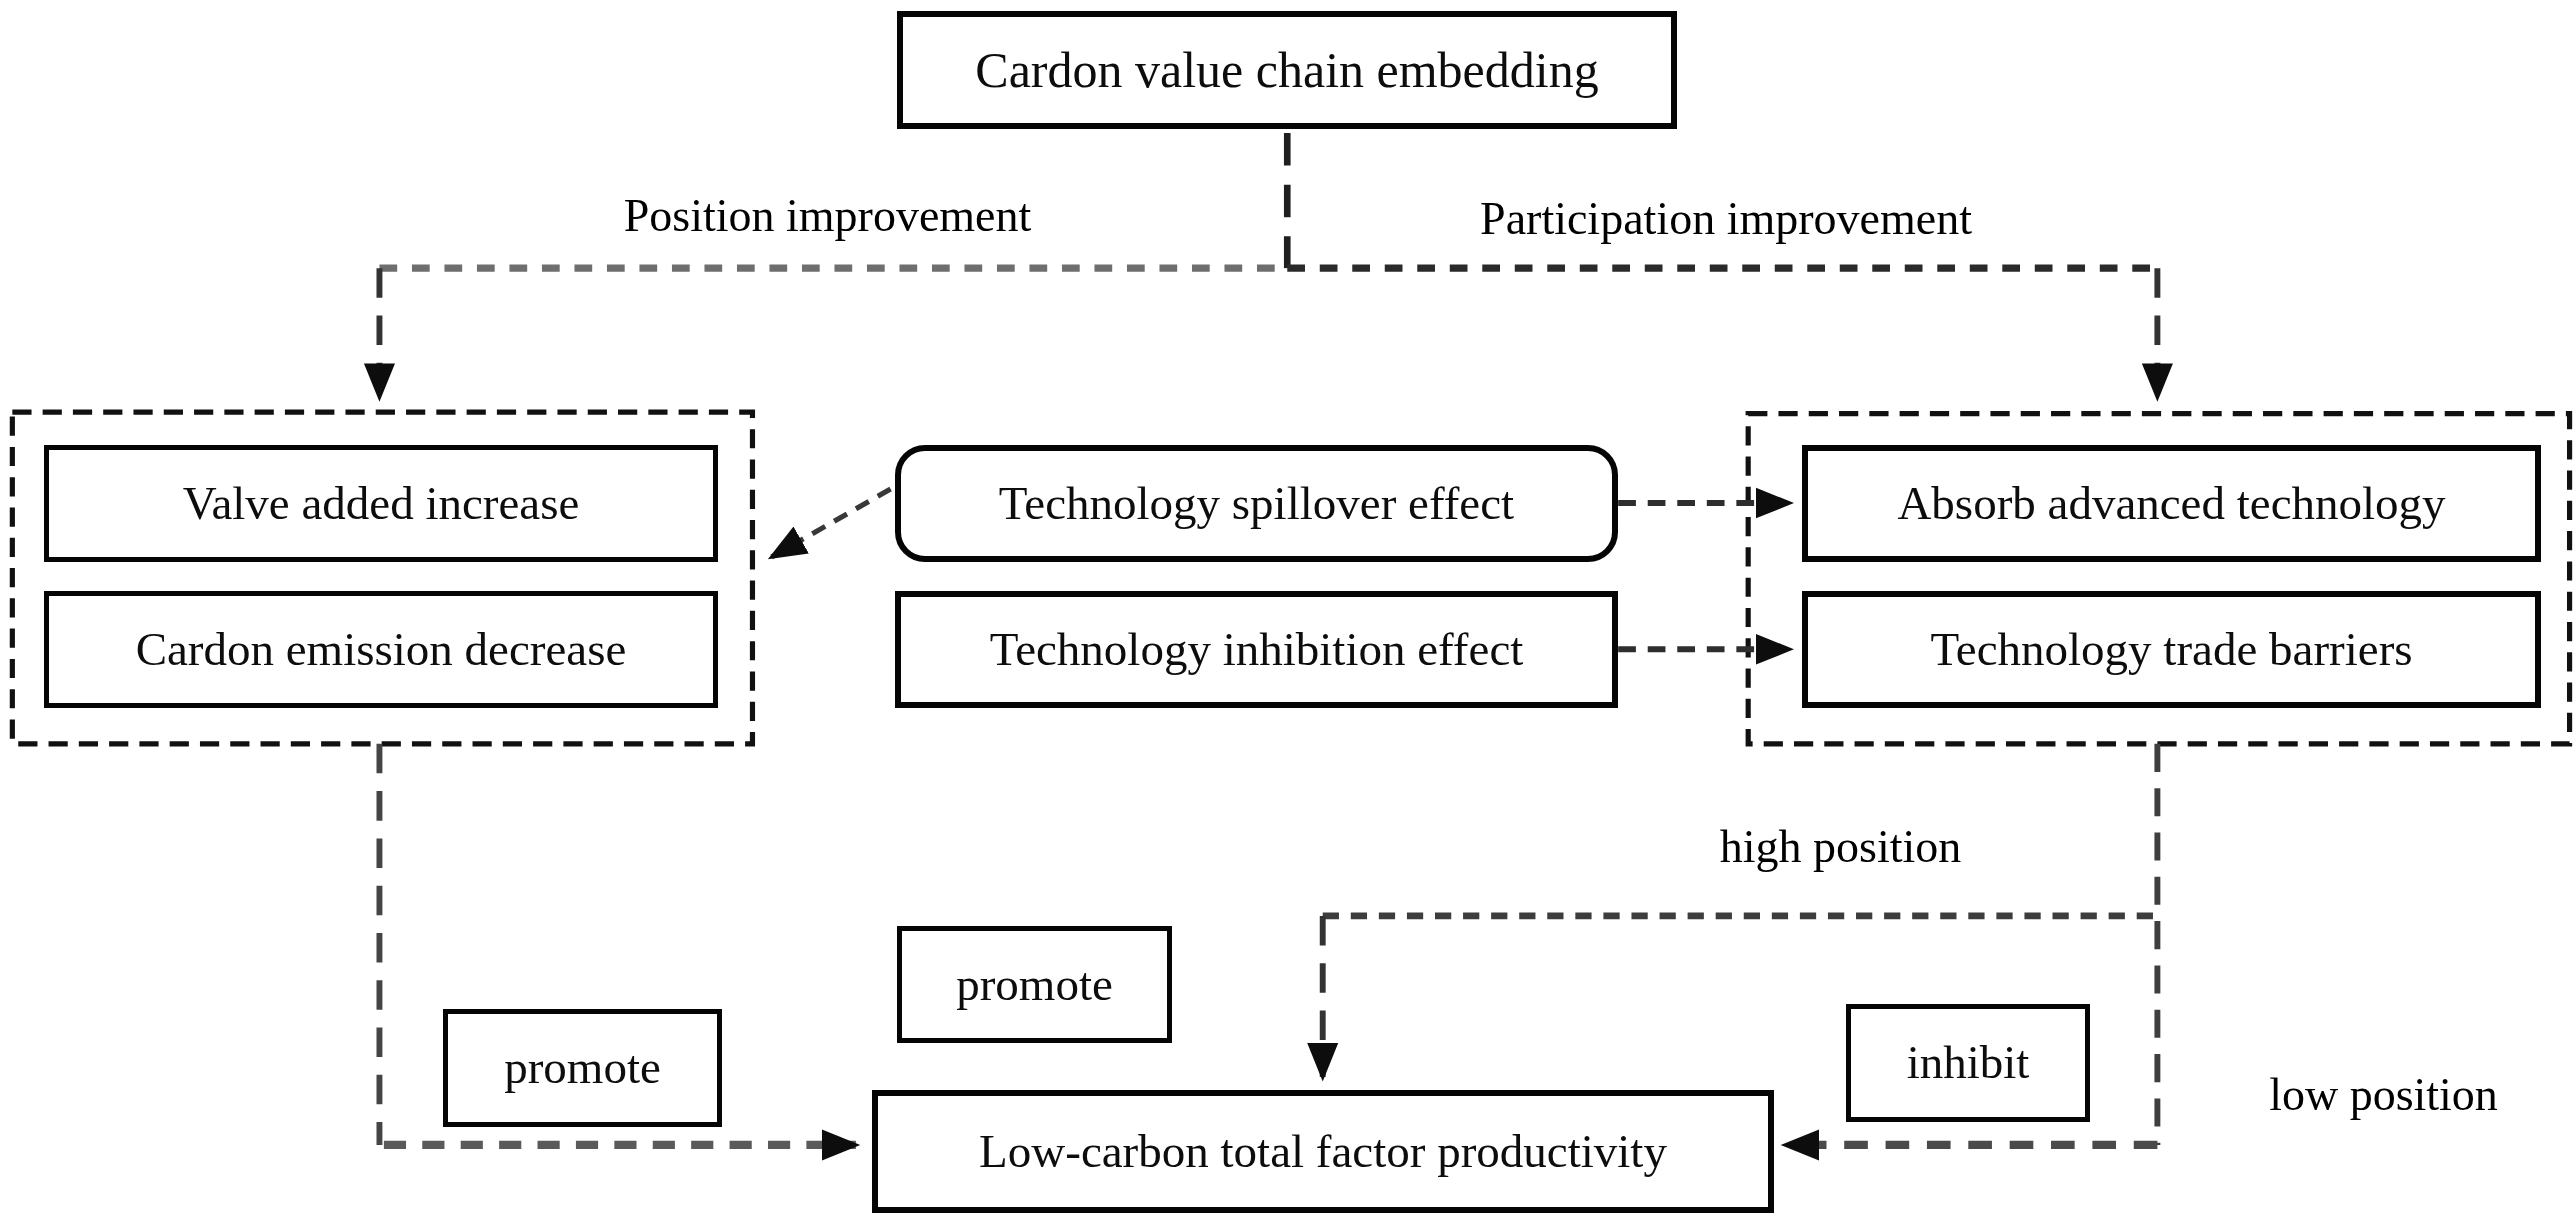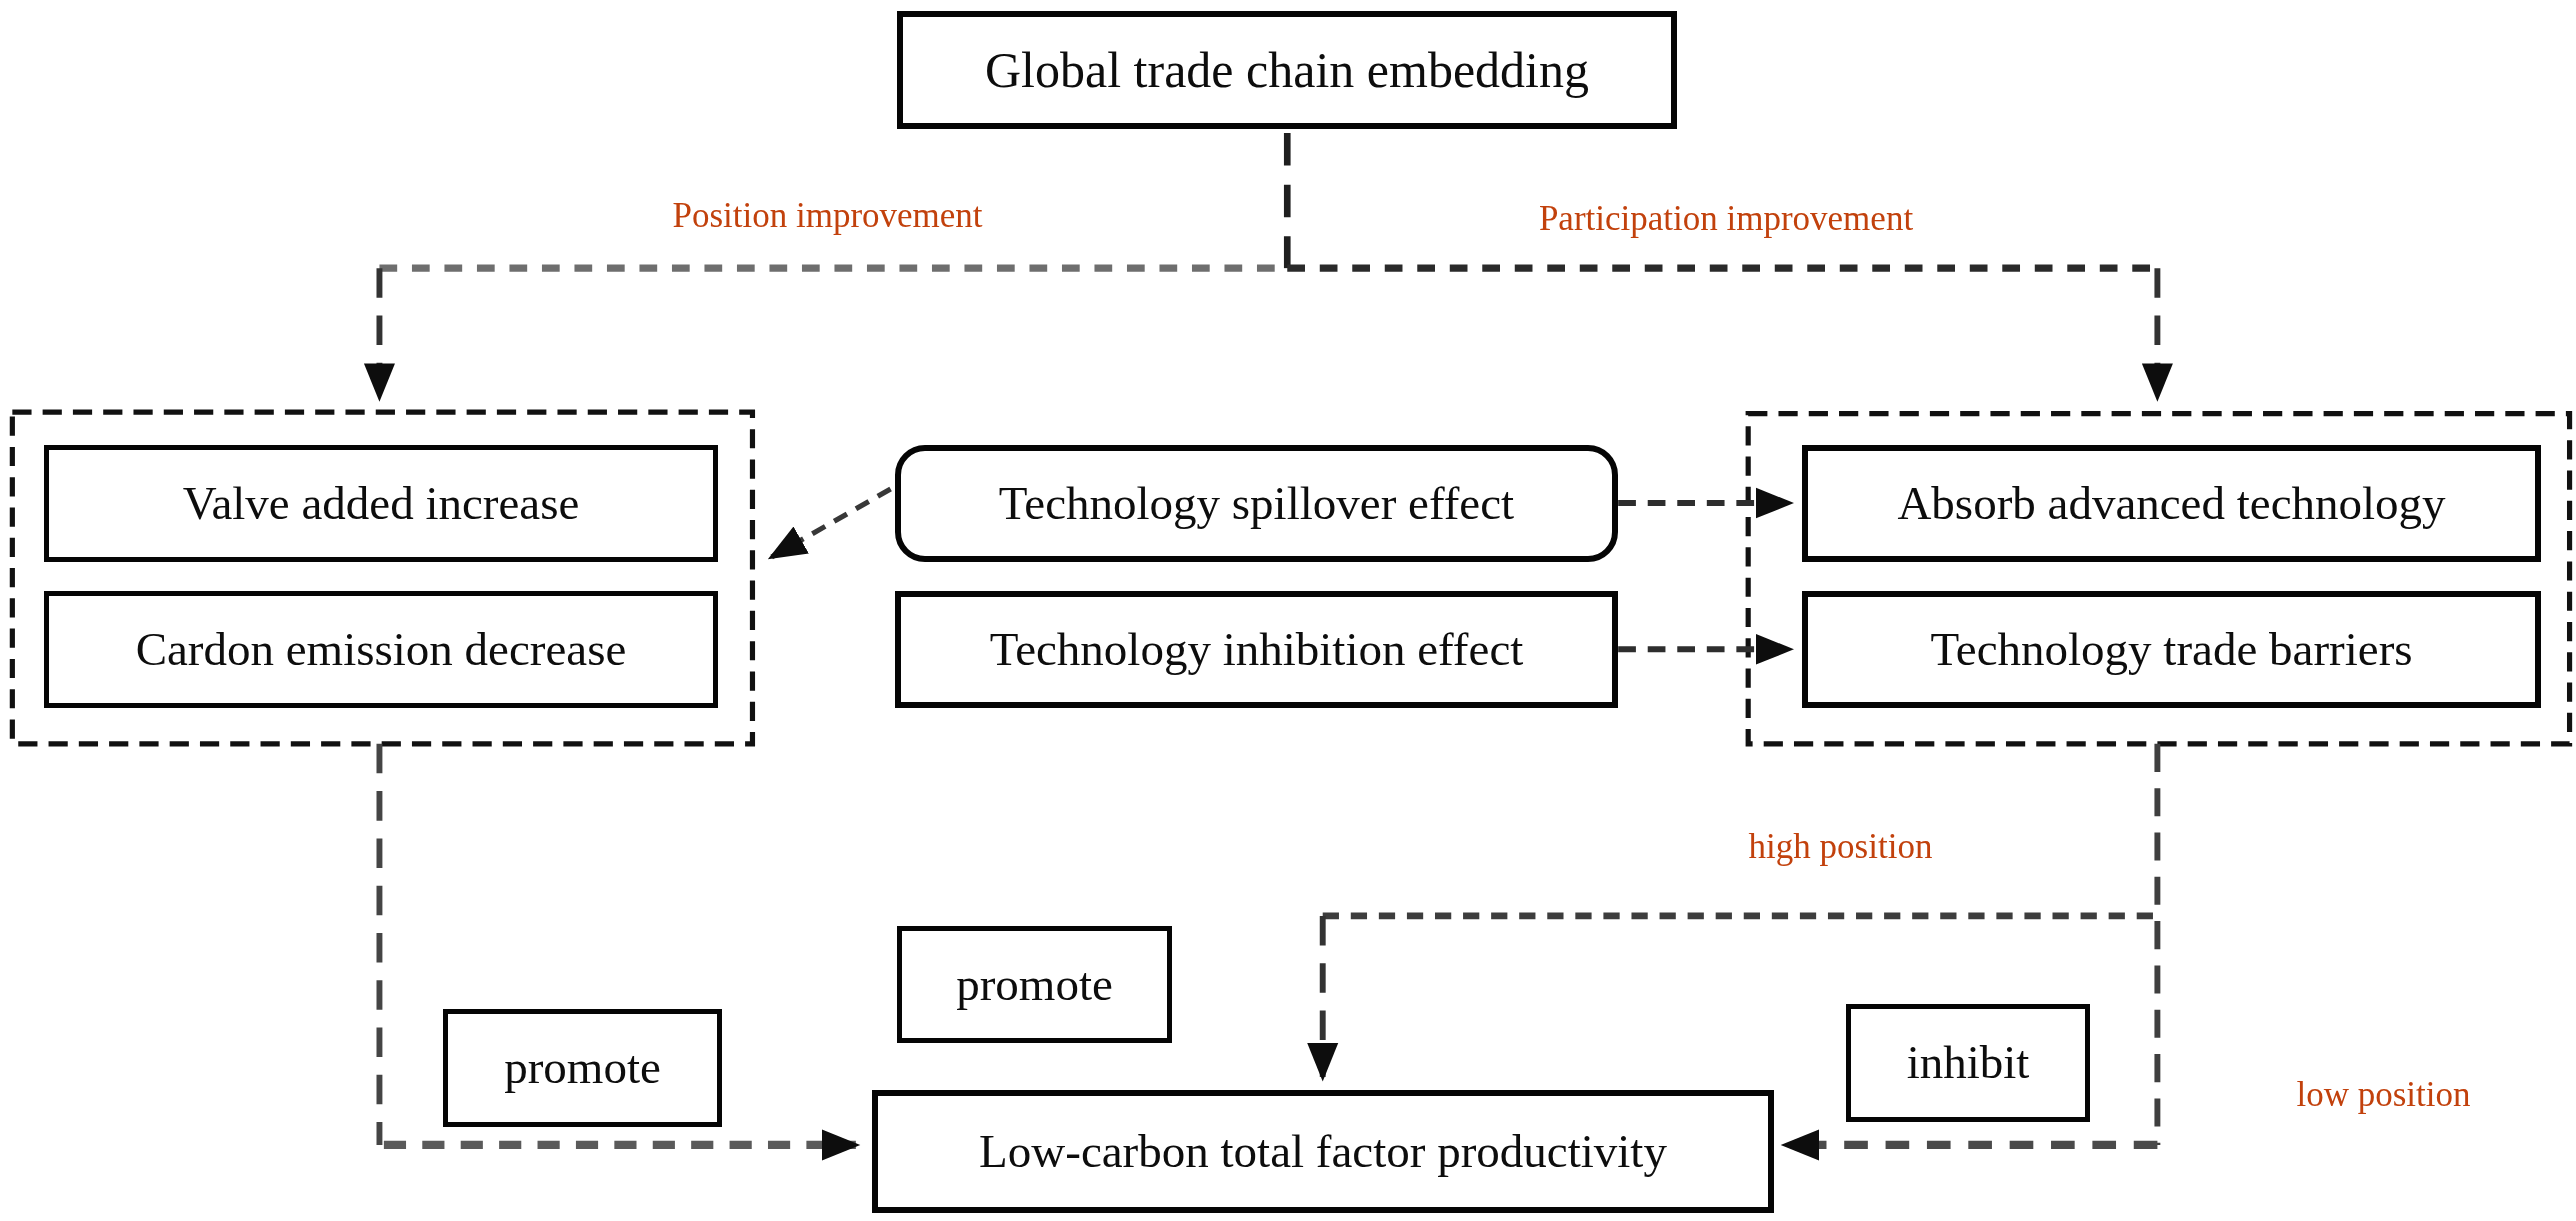--- a/index.html
+++ b/index.html
@@ -35,23 +35,23 @@
     font-size: 47px;
     line-height: 1.1;
     white-space: nowrap;
   }
   .lbl {
     position: absolute;
     display: flex;
     align-items: center;
     justify-content: center;
     text-align: center;
-    font-size: 35px;
+    font-size: 46px;
     white-space: nowrap;
-    color: #c2410c;
+    color: #000000;
   }
   
   #b-gvc      { left: 897px; top: 11px;   width: 780px; height: 118px; border-width: 6.7px; font-size: 50px; }
   #b-valve    { left: 44px;   top: 445px;  width: 674px;  height: 117px; border-width: 5.2px; }
   #b-carbon   { left: 44px;   top: 591px;  width: 674px;  height: 117px; border-width: 5.2px; }
   #b-spill    { left: 895px; top: 445px;  width: 723px;  height: 117px; border-radius: 30px; }
   #b-inhib    { left: 895px; top: 591px;  width: 723px;  height: 117px; }
   #b-absorb   { left: 1802px; top: 445px;  width: 739px; height: 117px; }
   #b-barrier  { left: 1802px; top: 591px;  width: 739px; height: 117px; }
   #b-promoteL { left: 443px;  top: 1009px; width: 279px;  height: 118px; border-width: 5.2px; }
@@ -95,21 +95,21 @@
     <line x1="513" y1="1007" x2="513" y2="1550" stroke="#454545" stroke-width="8" stroke-dasharray="40 24"></line>
     <line x1="519" y1="1550" x2="1158" y2="1550" stroke="#5a5a5a" stroke-width="11" stroke-dasharray="30 22" marker-end="url(#arr)"></line>
 
     <line x1="1790" y1="1240" x2="2920" y2="1240" stroke="#3d3d3d" stroke-width="9" stroke-dasharray="22 16"></line>
     <line x1="1790" y1="1240" x2="1790" y2="1458" stroke="#333333" stroke-width="8" stroke-dasharray="40 24" marker-end="url(#arr)"></line>
 
     <line x1="2920" y1="1007" x2="2920" y2="1550" stroke="#3f3f3f" stroke-width="8" stroke-dasharray="38 22"></line>
     <line x1="2920" y1="1550" x2="2416" y2="1550" stroke="#4a4a4a" stroke-width="11" stroke-dasharray="32 24" marker-end="url(#arr)"></line>
   </svg>
 
-  <div class="box" id="b-gvc">Global trade chain embedding</div>
+  <div class="box" id="b-gvc">Cardon value chain embedding</div>
 
   <div class="box" id="b-valve">Valve added increase</div>
   <div class="box" id="b-carbon">Cardon emission decrease</div>
 
   <div class="box" id="b-spill">Technology spillover effect</div>
   <div class="box" id="b-inhib">Technology inhibition effect</div>
 
   <div class="box" id="b-absorb">Absorb advanced technology</div>
   <div class="box" id="b-barrier">Technology trade barriers</div>
 

